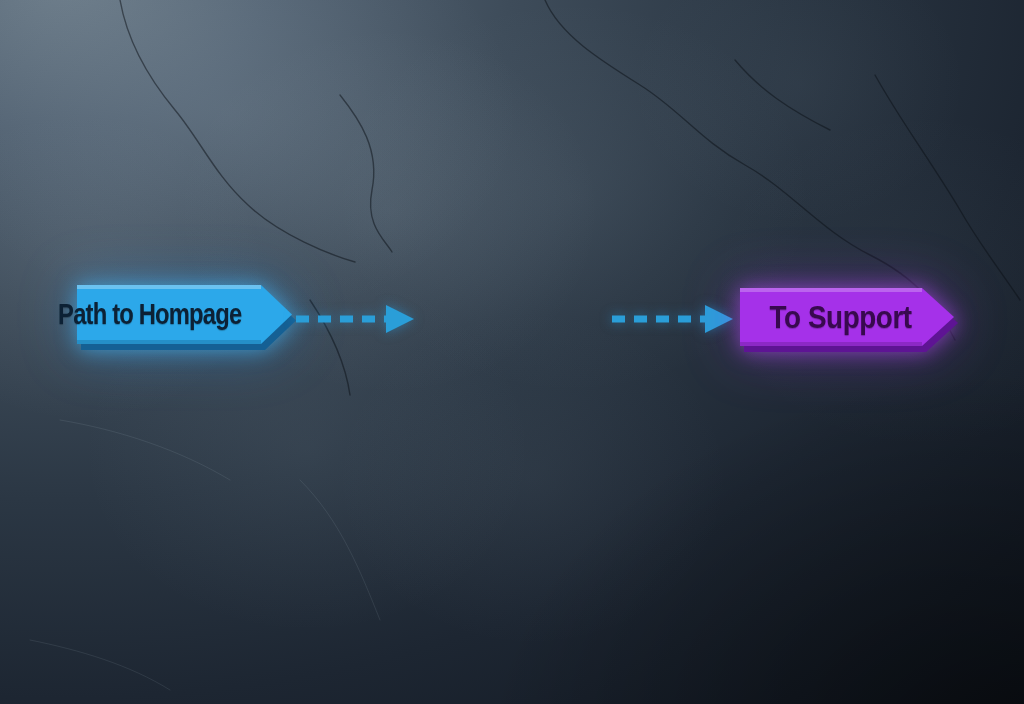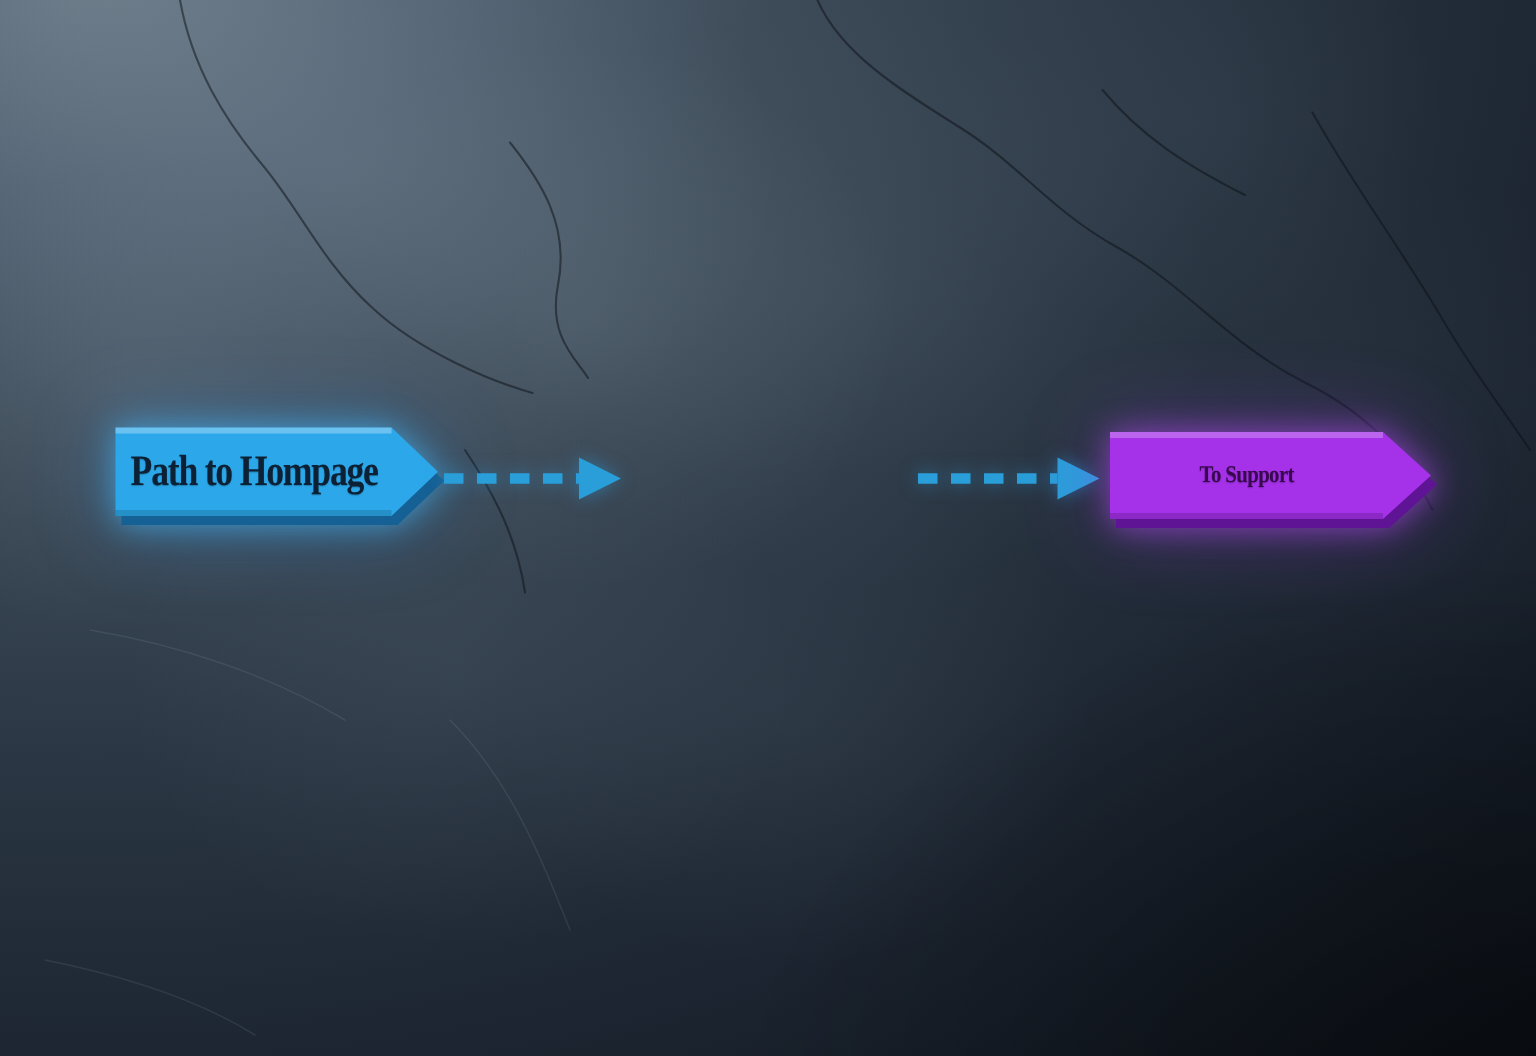--- a/index.html
+++ b/index.html
@@ -18,35 +18,35 @@
       radial-gradient(340px 280px at 56% 28%, rgba(150,170,185,.09), transparent 70%),
       radial-gradient(280px 240px at 52% 68%, rgba(150,170,185,.07), transparent 70%),
       radial-gradient(240px 200px at 78% 12%, rgba(150,170,185,.06), transparent 70%),
       radial-gradient(300px 240px at 90% 40%, rgba(150,170,185,.05), transparent 70%),
       radial-gradient(1500px 1100px at 6% -4%, #6e7e8b 0%, #556575 14%, #3e4c5a 30%, #2b3744 48%, #1d2632 66%, #141b25 82%, #0c1118 100%);
   }
   .texture-overlay{position:absolute;inset:0;pointer-events:none;}
   .node{position:absolute;}
   .node svg{display:block;overflow:visible;}
   .node-label{
-    position:absolute;display:flex;align-items:center;justify-content:center;
-    font-weight:700;pointer-events:none;font-family:Liberation Serif, serif;
+    position:absolute;display:flex;align-items:center;justify-content:flex-end;
+    font-weight:700;pointer-events:none;
   }
   .node-label span{display:inline-block;white-space:nowrap;text-shadow:0 1px 1px rgba(0,0,0,.25);}
   #node-homepage{left:75px;top:280px;width:220px;height:74px;}
   #node-homepage svg{filter:drop-shadow(0 0 10px rgba(70,190,255,.60)) drop-shadow(0 0 26px rgba(40,160,255,.35));}
   #node-homepage .node-label{left:2px;top:5px;width:184px;height:59px;font-size:29px;letter-spacing:-1px;}
   #node-homepage .node-label span{transform:scaleX(.82);}
   #node-error{left:420px;top:280px;width:190px;height:74px;}
   #node-error svg{filter:drop-shadow(0 0 10px rgba(255,80,35,.45)) drop-shadow(0 0 24px rgba(255,60,20,.28));}
   #node-error .node-label{left:3px;top:6px;width:180px;height:60px;font-size:36px;letter-spacing:-1px;}
   #node-error .node-label span{transform:scaleX(.88);}
   #node-support{left:737px;top:282px;width:222px;height:72px;}
   #node-support svg{filter:drop-shadow(0 0 10px rgba(190,80,255,.55)) drop-shadow(0 0 26px rgba(170,50,255,.32));}
-  #node-support .node-label{left:3px;top:6px;width:182px;height:58px;font-size:16px;letter-spacing:-.5px;}
+  #node-support .node-label{left:3px;top:6px;width:182px;height:58px;font-size:32px;letter-spacing:-.5px;}
   #node-support .node-label span{transform:scaleX(.87);}
   .connector{position:absolute;}
   .connector svg{display:block;overflow:visible;filter:drop-shadow(0 0 6px rgba(40,160,230,.5));}
   #connector-1{left:293px;top:301px;width:124px;height:36px;}
   #connector-2{left:608px;top:301px;width:128px;height:36px;}
 </style>
 </head>
 <body>
 
 <div id="canvas">

